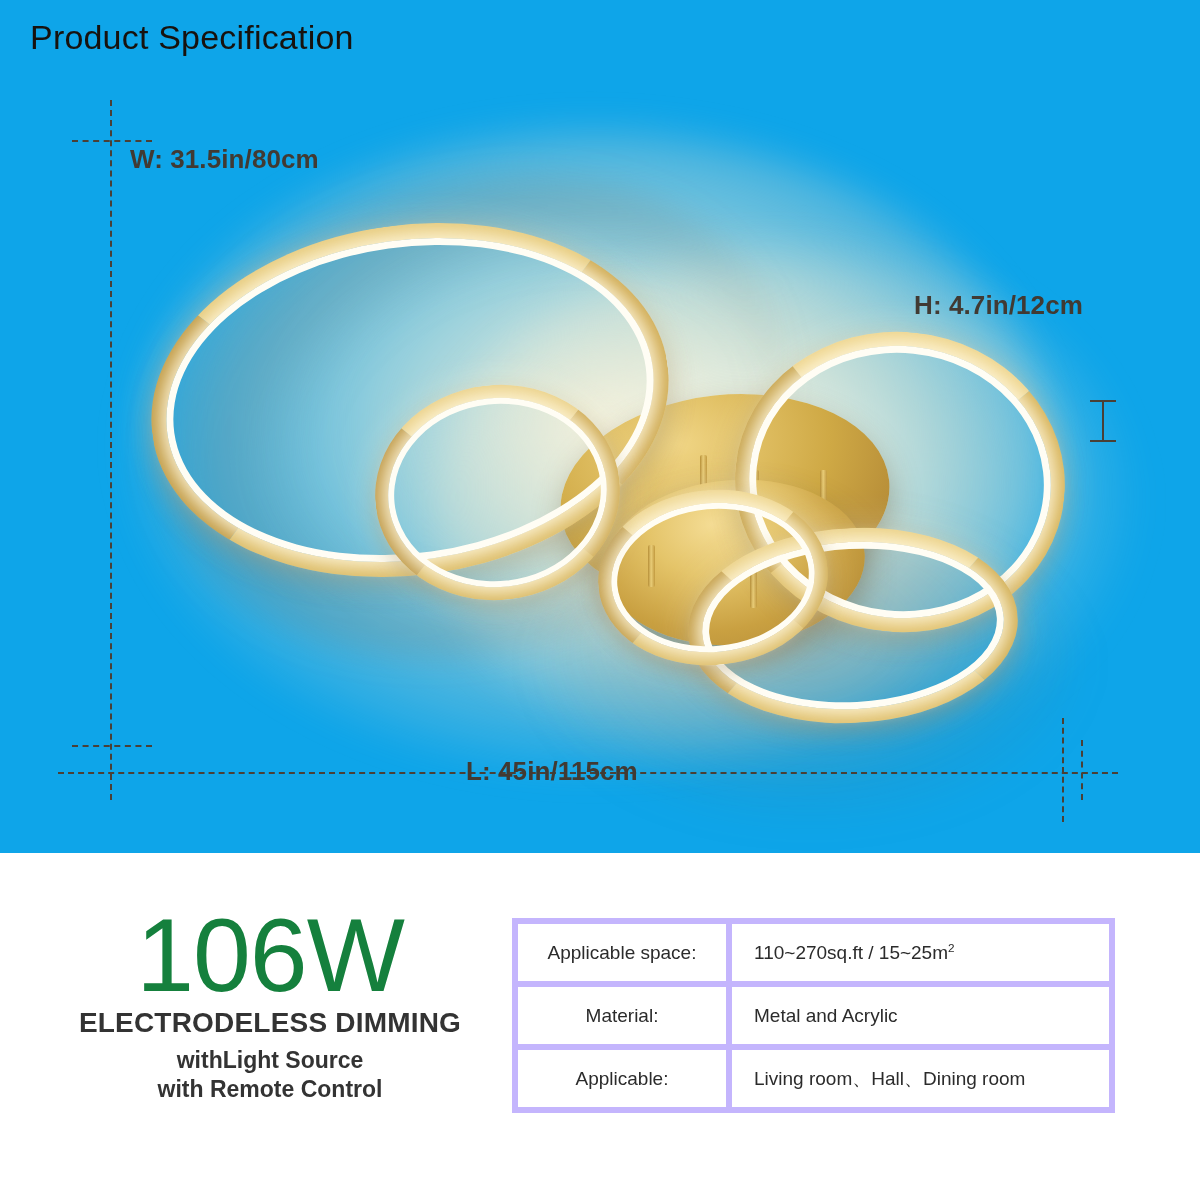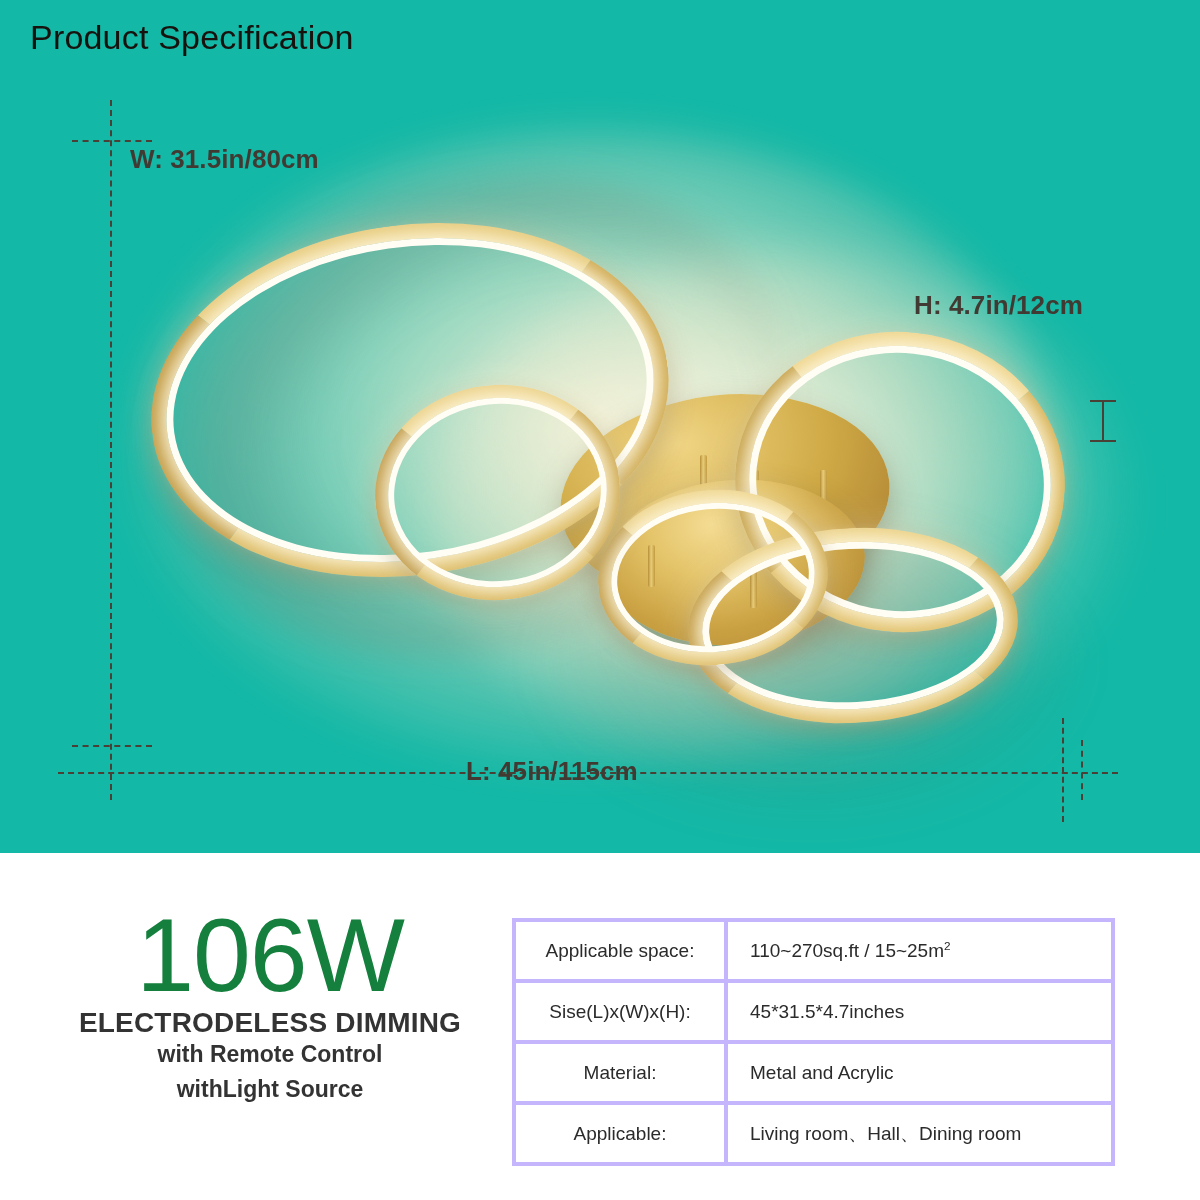--- a/index.html
+++ b/index.html
@@ -8,21 +8,21 @@
     width:1200px;height:1200px;
     background:#ffffff;
     font-family:"Liberation Sans", sans-serif;
     overflow:hidden;
     position:relative;
   }
 
   
   #hero{
     position:absolute;left:0;top:0;width:1200px;height:853px;
-    background:#14b8a6;
+    background:#0ea5e9;
     overflow:hidden;
   }
   
   .glow-a{
     position:absolute;left:130px;top:130px;width:920px;height:640px;
     border-radius:50%;
     background:radial-gradient(ellipse at 52% 46%,
         rgba(255,247,226,.92) 0%,
         rgba(252,240,212,.62) 30%,
         rgba(235,223,198,.30) 55%,
@@ -198,21 +198,21 @@
   }
   #watt-sub1{margin-top:8px;font-size:23px;font-weight:700;color:#333333;}
   #watt-sub2{margin-top:2px;font-size:23px;font-weight:700;color:#333333;}
 
   #spec-table{
     position:absolute;left:512px;top:65px;width:603px;
     border-collapse:collapse;
     table-layout:fixed;
   }
   #spec-table td{
-    border:4px solid #c4b5fd;
+    border:6px solid #c4b5fd;
     height:57px;
     font-size:19px;color:#2b2b2b;
     padding:0 0 0 22px;
     vertical-align:middle;
     white-space:nowrap;
   }
   #spec-table td.k{width:208px;text-align:center;padding-left:0;}
   sup{font-size:.62em;vertical-align:super;}
 </style>
 </head>
@@ -271,33 +271,29 @@
   <div class="dim-label" id="dim-w">W: 31.5in/80cm</div>
   <div class="dim-label" id="dim-h">H: 4.7in/12cm</div>
   <div class="dim-label" id="dim-l">L: 45in/115cm</div>
 </div>
 
 <div id="bottom">
 
   <div id="watt-block">
     <div id="watt-value">106W</div>
     <div id="watt-head">ELECTRODELESS DIMMING</div>
+    <div id="watt-sub1">withLight Source</div>
     <div id="watt-sub2">with Remote Control</div>
-    <div id="watt-sub1">withLight Source</div>
   </div>
 
   <table id="spec-table">
     <tbody>
       <tr>
         <td class="k">Applicable space:</td>
         <td class="v"><span>110~270sq.ft / 15~25m</span><sup>2</sup></td>
-      </tr>
-      <tr>
-        <td class="k">Sise(L)x(W)x(H):</td>
-        <td class="v">45*31.5*4.7inches</td>
       </tr>
       <tr>
         <td class="k">Material:</td>
         <td class="v">Metal and Acrylic</td>
       </tr>
       <tr>
         <td class="k">Applicable:</td>
         <td class="v">Living room、Hall、Dining room</td>
       </tr>
     </tbody>

